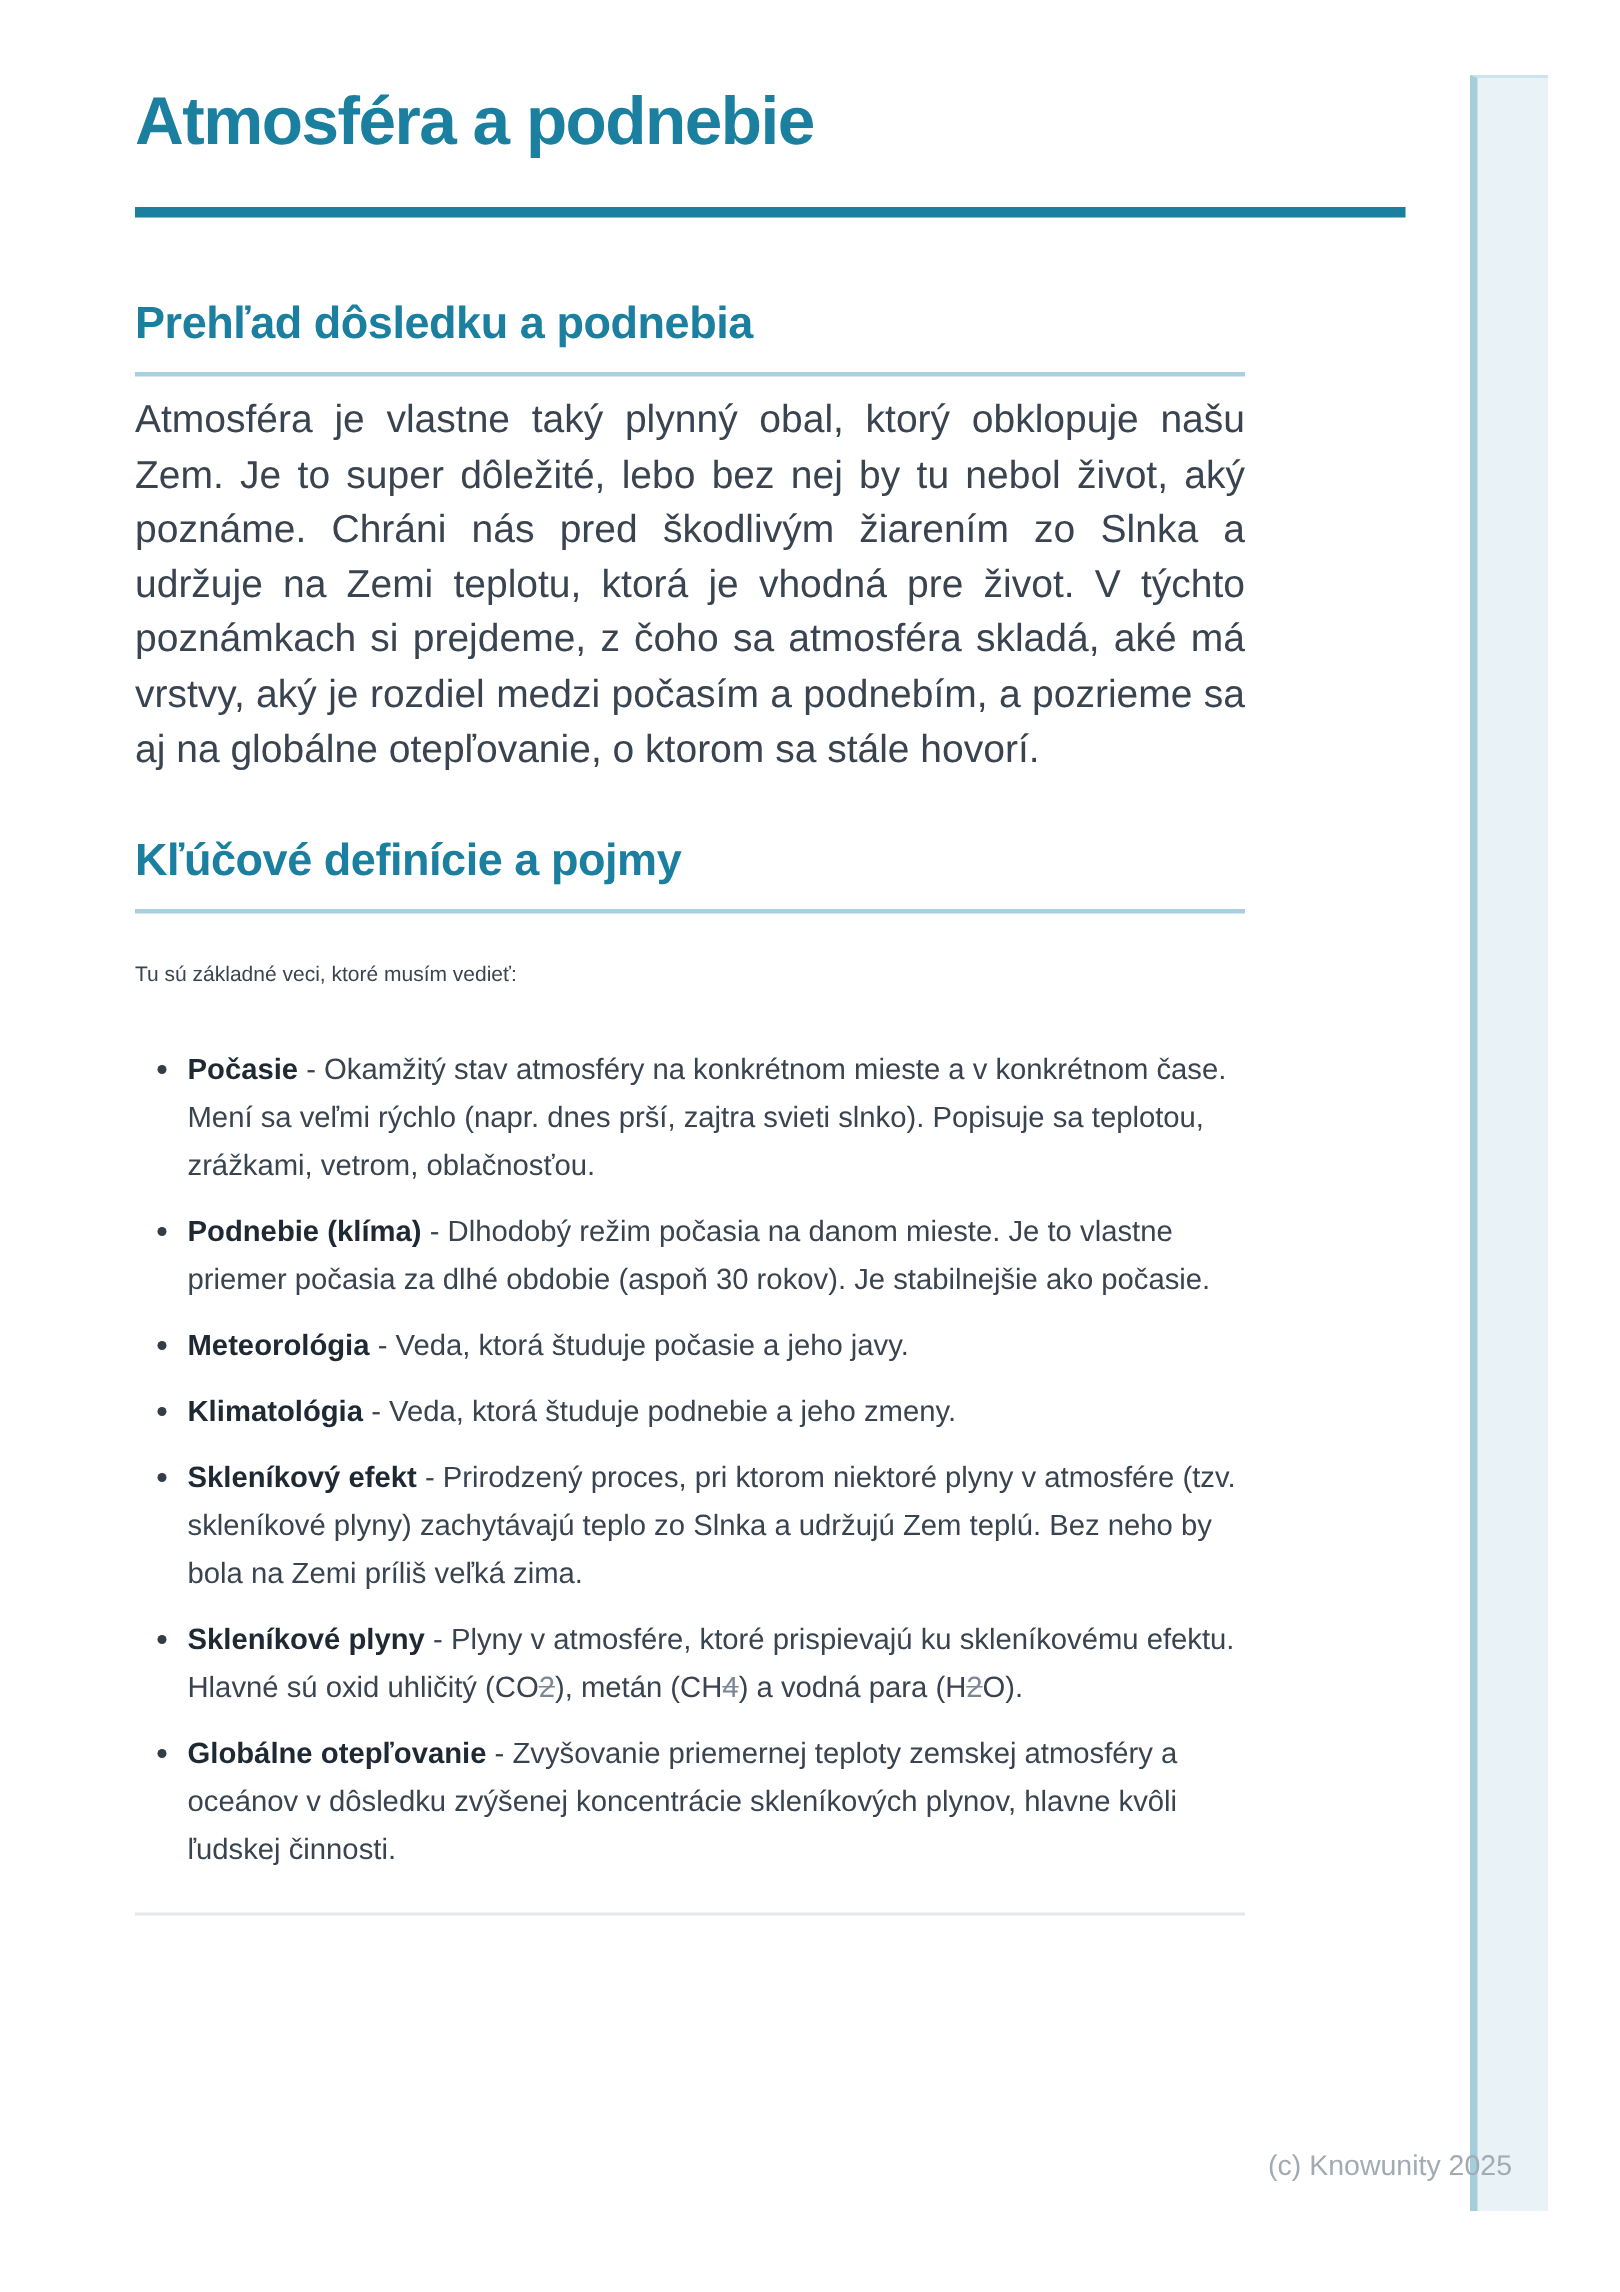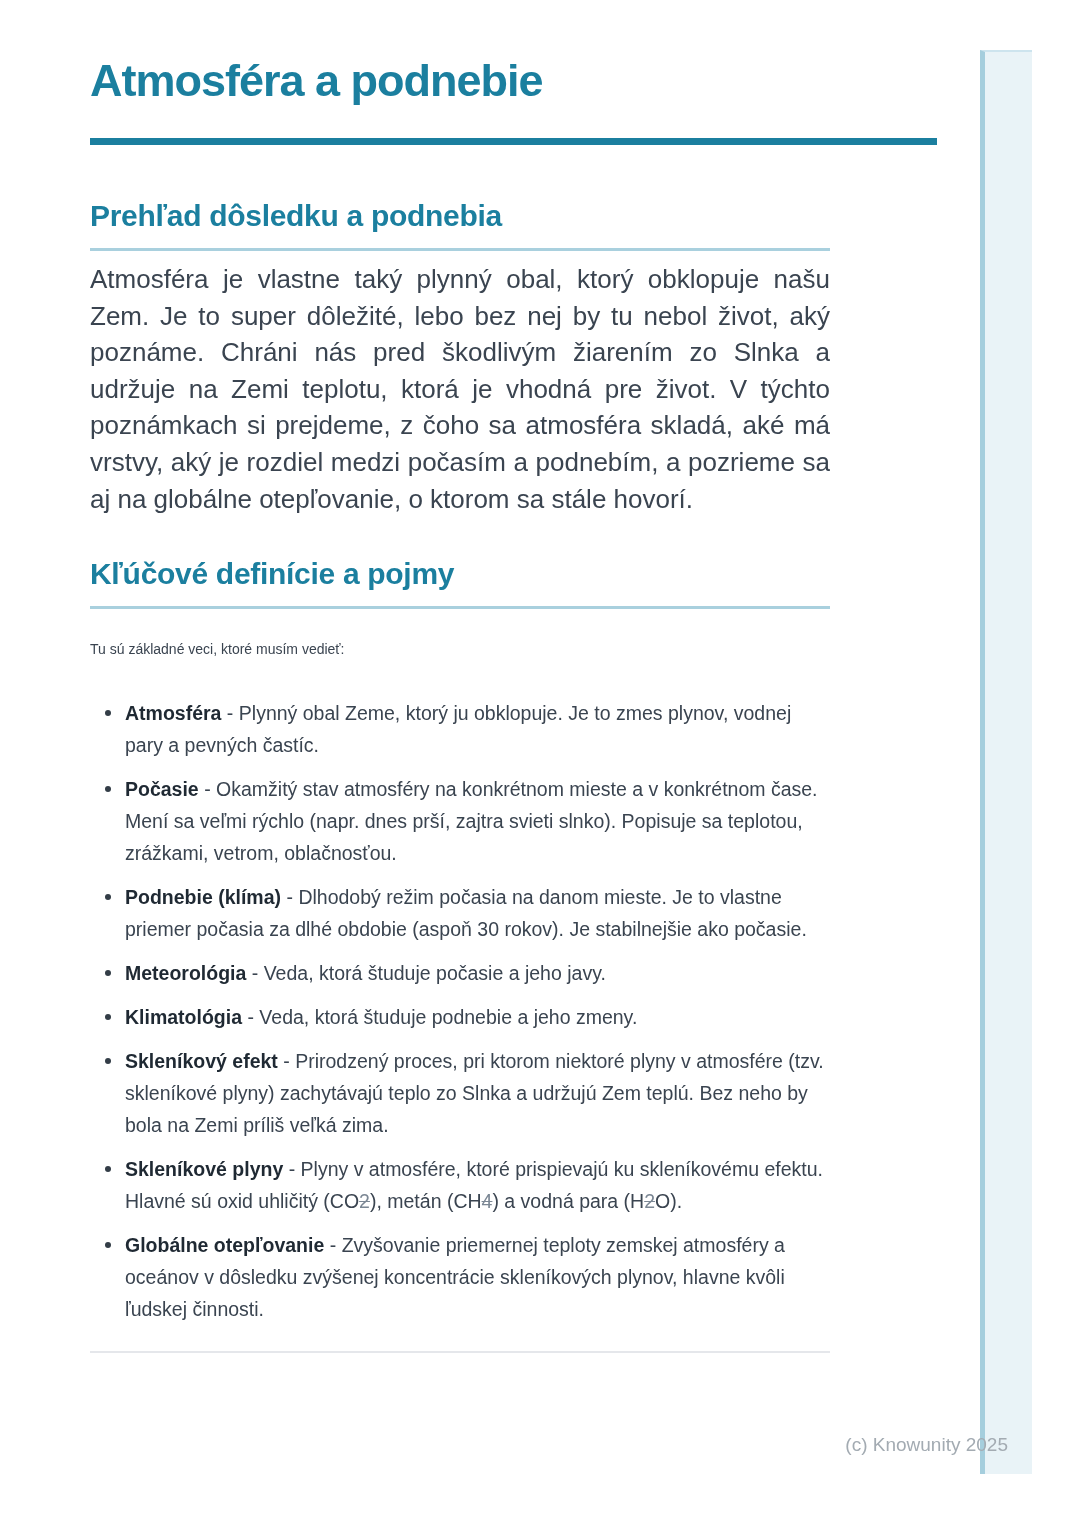--- a/index.html
+++ b/index.html
@@ -90,24 +90,20 @@
   <p class="lead-paragraph">Atmosféra je vlastne taký plynný obal, ktorý obklopuje našu Zem. Je to super dôležité, lebo bez nej by tu nebol život, aký poznáme. Chráni nás pred škodlivým žiarením zo Slnka a udržuje na Zemi teplotu, ktorá je vhodná pre život. V týchto poznámkach si prejdeme, z čoho sa atmosféra skladá, aké má vrstvy, aký je rozdiel medzi počasím a podnebím, a pozrieme sa aj na globálne otepľovanie, o ktorom sa stále hovorí.</p>
 
   <h2 class="section-heading second">Kľúčové definície a pojmy</h2>
   <div class="heading-rule"></div>
 
   <p class="intro-line">Tu sú základné veci, ktoré musím vedieť:</p>
 
   <ul class="definitions">
       <li>
     <span class="bullet-dot"></span>
-    <span class="term">Atmosféra</span><span> - </span><span><span>Plynný obal Zeme, ktorý ju obklopuje. Je to zmes plynov, vodnej pary a pevných častíc.</span></span>
-  </li>
-      <li>
-    <span class="bullet-dot"></span>
     <span class="term">Počasie</span><span> - </span><span><span>Okamžitý stav atmosféry na konkrétnom mieste a v konkrétnom čase. Mení sa veľmi rýchlo (napr. dnes prší, zajtra svieti slnko). Popisuje sa teplotou, zrážkami, vetrom, oblačnosťou.</span></span>
   </li>
       <li>
     <span class="bullet-dot"></span>
     <span class="term">Podnebie (klíma)</span><span> - </span><span><span>Dlhodobý režim počasia na danom mieste. Je to vlastne priemer počasia za dlhé obdobie (aspoň 30 rokov). Je stabilnejšie ako počasie.</span></span>
   </li>
       <li>
     <span class="bullet-dot"></span>
     <span class="term">Meteorológia</span><span> - </span><span><span>Veda, ktorá študuje počasie a jeho javy.</span></span>
   </li>

